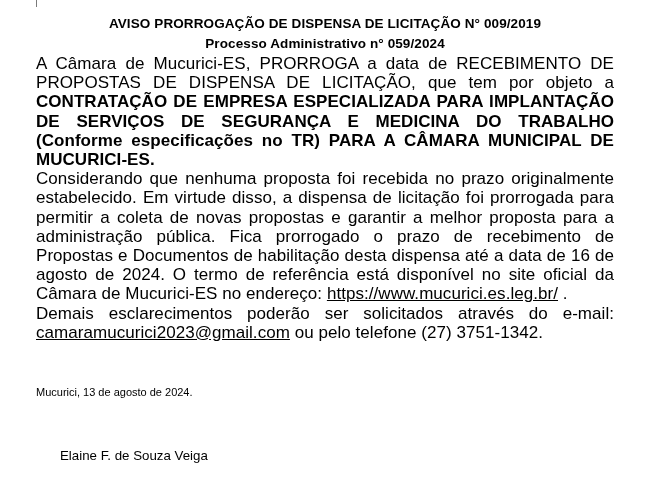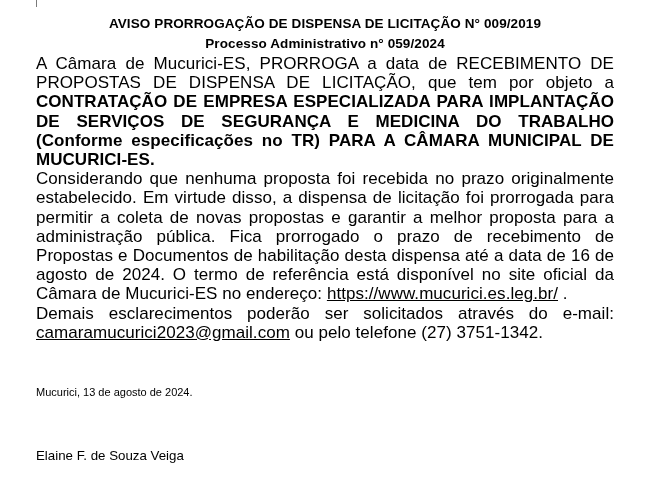--- a/index.html
+++ b/index.html
@@ -68,20 +68,21 @@
   }
   .place-date {
     margin: 0;
     margin-top: 41px;
     font-size: 11px;
     line-height: 19.2px;
     text-align: left;
   }
   .signature-block {
     margin-top: 44px;
+    margin-left: 24px;
   }
   .sig-name, .sig-role {
     margin: 0;
     font-size: 13.3px;
     line-height: 19.2px;
     text-align: left;
   }
 </style>
 </head>
 <body>

